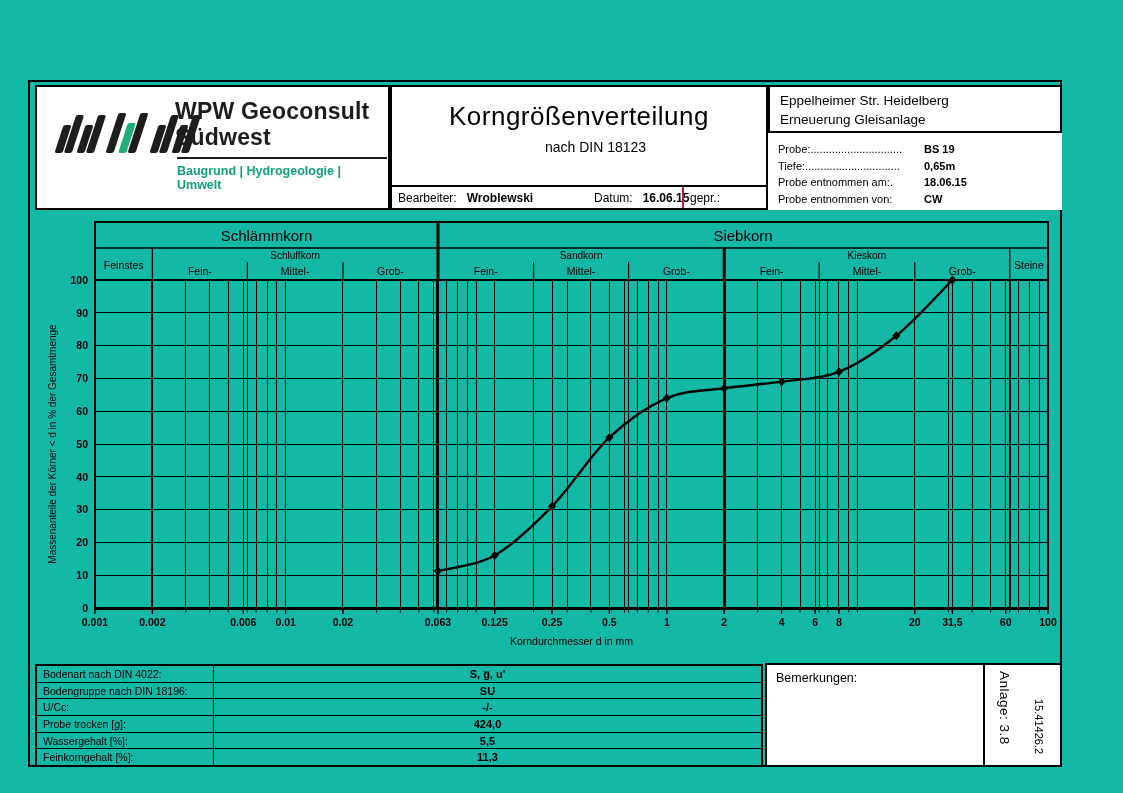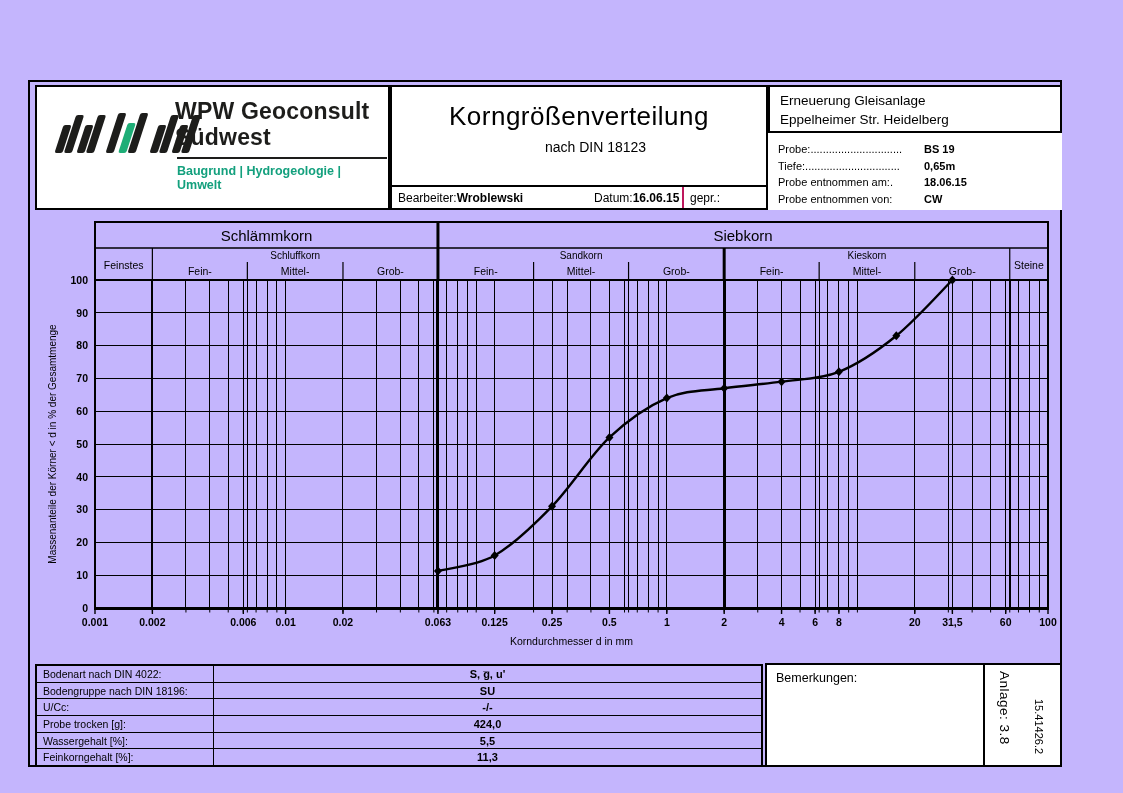--- a/index.html
+++ b/index.html
@@ -1,16 +1,16 @@
 <!DOCTYPE html>
 <html><head>
 <meta charset="utf-8">
 <style>
   html,body{margin:0;padding:0;background:#e8e8e8;}
-  .page{position:relative;width:1123px;height:793px;background:#c4b5fd;overflow:hidden;
+  .page{position:relative;width:1123px;height:793px;background:#14b8a6;overflow:hidden;
         font-family:"Liberation Sans",sans-serif;color:#000;}
   .box{position:absolute;border:2px solid #000;background:#fff;box-sizing:border-box;}
   .frame{position:absolute;left:28px;top:80px;width:1034px;height:687px;border:2px solid #000;box-sizing:border-box;}
 
   
   #logo-box{left:35px;top:85px;width:355px;height:125px;}
   .logo-mark{position:absolute;left:22px;top:14px;height:52px;display:flex;align-items:flex-end;}
   .logo-mark span{display:inline-block;width:8px;margin-right:3px;transform:skewX(-18deg);border-radius:2px;}
   .logo-text{position:absolute;left:138px;top:12px;font-size:23px;font-weight:700;color:#1d1d1b;line-height:1.12;letter-spacing:0.2px;}
   .logo-rule{position:absolute;left:140px;top:70px;width:210px;height:2px;background:#1d1d1b;}
@@ -18,21 +18,21 @@
 
   
   #title-box{left:390px;top:85px;width:378px;height:125px;}
   .doc-title{position:absolute;left:0;right:0;top:14px;text-align:center;font-size:26px;letter-spacing:0.5px;}
   .doc-subtitle{position:absolute;left:0;right:0;top:52px;text-align:center;font-size:14px;padding-left:33px;}
   .title-strip{position:absolute;left:0;right:0;bottom:0;height:21px;border-top:2px solid #000;display:flex;font-size:12px;}
   .title-strip .cell{display:flex;align-items:center;padding-left:6px;box-sizing:border-box;white-space:nowrap;}
   .cell-editor{width:196px;}
   .cell-date{width:94px;}
   .cell-gepr{flex:1;border-left:2px solid #be185d;}
-  .title-strip b{margin-left:0;}
+  .title-strip b{margin-left:10px;}
 
   
   #project-box{left:768px;top:85px;width:294px;height:125px;border:none;}
   .project-head{position:absolute;left:0;top:0;width:100%;height:48px;border:2px solid #000;box-sizing:border-box;
                 padding:4px 0 0 10px;font-size:13.5px;line-height:19px;}
   .sample-details{position:absolute;left:10px;top:56px;right:4px;font-size:11px;line-height:16.5px;}
   .sample-row{display:flex;white-space:nowrap;}
   .sample-row .lbl{width:128px;overflow:hidden;flex:none;}
   .sample-row .val{font-weight:700;margin-left:18px;}
 
@@ -100,22 +100,22 @@
         <b>16.06.15</b>
       </div>
       <div class="cell cell-gepr">
         <span>gepr.:</span>
       </div>
     </div>
   </div>
 
   <div id="project-box" class="box">
     <div class="project-head">
+      <div>Eppelheimer Str. Heidelberg</div>
       <div>Erneuerung Gleisanlage</div>
-      <div>Eppelheimer Str. Heidelberg</div>
     </div>
     <div class="sample-details">
       <div class="sample-row">
         <span class="lbl">Probe:..............................</span>
         <span class="val">BS 19</span>
       </div>
       <div class="sample-row">
         <span class="lbl">Tiefe:...............................</span>
         <span class="val">0,65m</span>
       </div>

